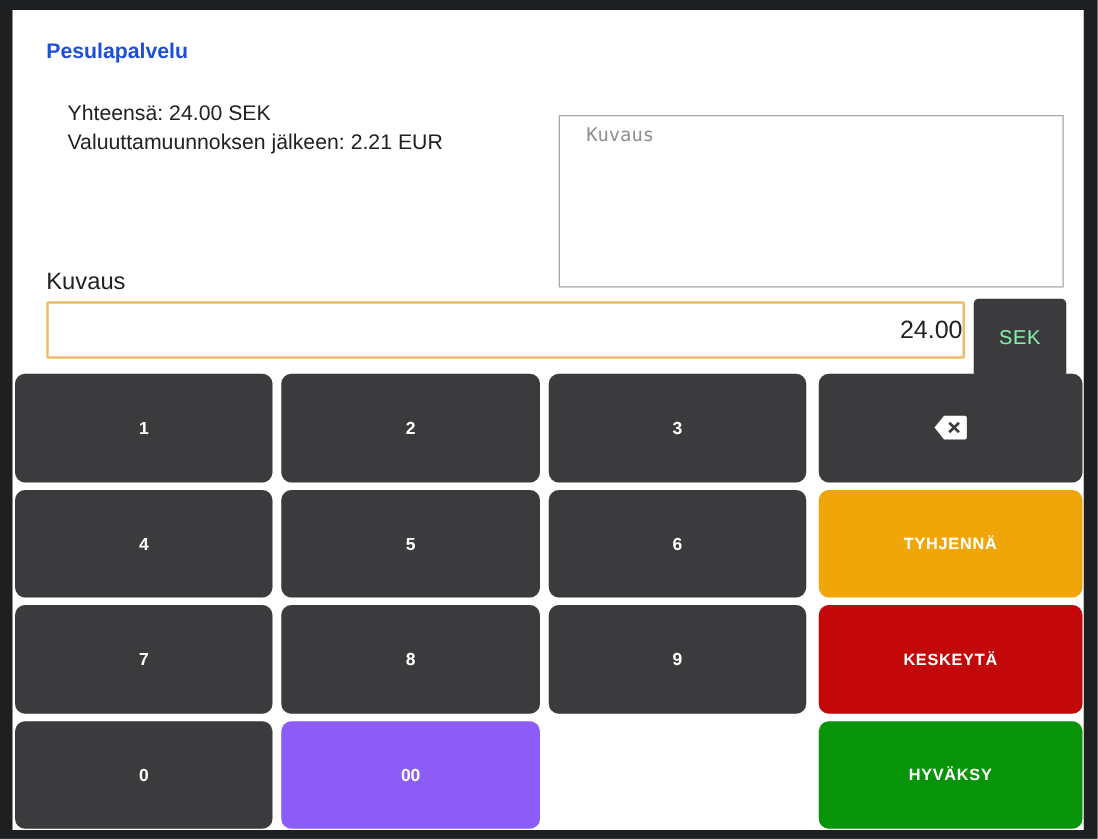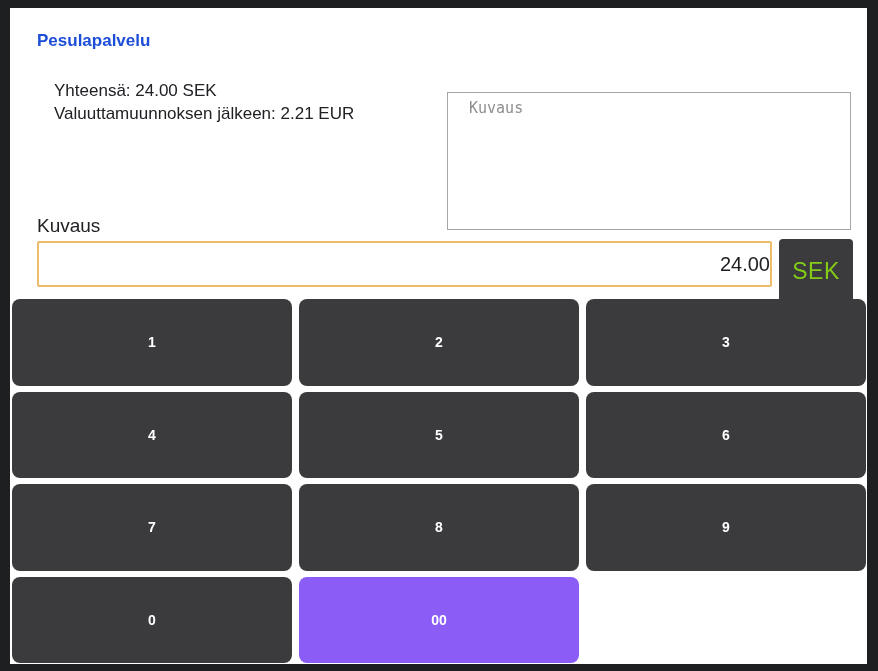--- a/index.html
+++ b/index.html
@@ -51,24 +51,24 @@
     border: 2px solid #eebc68; border-radius: 2px;
     text-align: right; 
     font-family: "Liberation Sans", sans-serif;
     font-size: 20px; color: #202124;
     outline: none; background: #fff;
   }
 
   .currency-button {
     position: absolute; left: 769px; top: 231px;
     width: 74px; height: 64px;
-    background: #3b3b3d; color: #84cc16;
+    background: #3b3b3d; color: #86efac;
     border: none; border-radius: 4px;
     font-family: "Liberation Sans", sans-serif;
-    font-size: 23px; letter-spacing: 0.5px;
+    font-size: 16px; letter-spacing: 0.5px;
     cursor: pointer;
   }
 
   .keypad {
     position: absolute; left: 2px; top: 291px;
     width: 854px; height: 364px;
     display: flex; gap: 10px;
   }
   .digit-grid {
     flex: 1;
@@ -124,16 +124,28 @@
           <button class="key key-dark key-digit" style="background: rgb(59, 59, 61);">4</button>
           <button class="key key-dark key-digit" style="background: rgb(59, 59, 61);">5</button>
           <button class="key key-dark key-digit" style="background: rgb(59, 59, 61);">6</button>
           <button class="key key-dark key-digit" style="background: rgb(59, 59, 61);">7</button>
           <button class="key key-dark key-digit" style="background: rgb(59, 59, 61);">8</button>
           <button class="key key-dark key-digit" style="background: rgb(59, 59, 61);">9</button>
           <button class="key key-dark key-digit" style="background: rgb(59, 59, 61);">0</button>
           <button class="key key-dark key-digit" style="background: #8b5cf6;">00</button>
         </div>
 
+      <div class="action-col">
+        <button class="key key-dark">
+          <svg class="backspace-svg" width="27" height="20" viewBox="0 0 27 20">
+            <path d="M8.2 0.5 H24.7 a1.8 1.8 0 0 1 1.8 1.8 V17.7 a1.8 1.8 0 0 1 -1.8 1.8 H8.2 L0.6 10 Z" fill="#ffffff"></path>
+            <line x1="12.4" y1="6.2" x2="20.2" y2="13.8" stroke="#3b3b3d" stroke-width="2.2"></line>
+            <line x1="20.2" y1="6.2" x2="12.4" y2="13.8" stroke="#3b3b3d" stroke-width="2.2"></line>
+          </svg>
+        </button>
+        <button class="key key-action" style="background: rgb(240, 166, 9);">TYHJENNÄ</button>
+        <button class="key key-action" style="background: rgb(194, 8, 8);">KESKEYTÄ</button>
+        <button class="key key-action" style="background: rgb(8, 148, 8);">HYVÄKSY</button>
+      </div>
     </div>
 
   </div>
 </div>
 
 </body></html>

